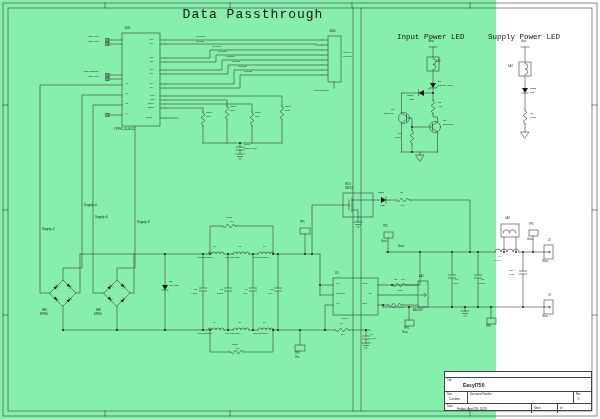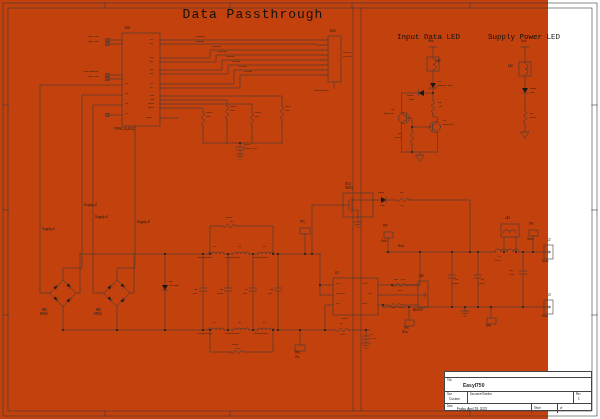--- a/index.html
+++ b/index.html
@@ -1,16 +1,16 @@
 <!DOCTYPE html>
 <html><head>
 <meta charset="utf-8">
 <style>
   html,body{margin:0;padding:0;background:#fff;width:600px;height:419px;overflow:hidden}
-  #sheet{position:relative;width:548px;height:419px;background:#c2410c;font-family:"Liberation Sans",sans-serif}
+  #sheet{position:relative;width:496px;height:419px;background:#86efac;font-family:"Liberation Sans",sans-serif}
   svg{position:absolute;left:0;top:0}
   .w{fill:none;stroke:#3d3d3d;stroke-width:0.6;stroke-linecap:square}
   .f{fill:#1a1a1a;stroke:none}
   .lbl{position:absolute;font-family:"Liberation Sans",sans-serif;color:#1c1c1c;white-space:nowrap;line-height:1}
   .stitle{position:absolute;font-family:"Liberation Mono","DejaVu Sans Mono",monospace;color:#111;white-space:nowrap;line-height:1}
   .stitle.main{left:175px;top:8px;width:156px;text-align:center;font-size:13px;letter-spacing:1px}
   .stitle.sub1{left:397px;top:34px;font-size:7.5px}
   .stitle.sub2{left:488px;top:34px;font-size:7.5px}
   .tb{position:absolute;left:444px;top:371px;width:148px;height:40px;border:1px solid #444;background:#fff;color:#222;box-sizing:border-box}
   .tb .r1{height:5px;border-bottom:0.8px solid #444}
@@ -246,21 +246,21 @@
     <circle cx="409" cy="307" r="0.9"></circle>
         <circle cx="523" cy="307" r="0.9"></circle>
     <circle cx="240" cy="143" r="0.9"></circle>
         <circle cx="433" cy="93" r="0.9"></circle>
         <circle cx="412" cy="127" r="0.9"></circle>
         <circle cx="412" cy="152" r="0.9"></circle>
   </g>
 </svg>
 
 <div class="stitle main">Data Passthrough</div>
-<div class="stitle sub1">Input Data LED</div>
+<div class="stitle sub1">Input Power LED</div>
 <div class="stitle sub2">Supply Power LED</div>
 
 <div id="labels">
       <span class="lbl" style="left: 124px; top: 27px; font-size: 3px;">J101</span>
       <span class="lbl" style="left: 114px; top: 128px; font-size: 2.8px;">TYPEC-31-M-12</span>
       <span class="lbl" style="left: 88px; top: 36px; font-size: 2.4px;">LED Anod</span>
       <span class="lbl" style="left: 88px; top: 41px; font-size: 2.4px;">LED Anod</span>
       <span class="lbl" style="left: 84px; top: 71px; font-size: 2.4px;">LED Cathode</span>
       <span class="lbl" style="left: 88px; top: 76px; font-size: 2.4px;">LED Anod</span>
       <span class="lbl" style="left: 125px; top: 83px; font-size: 2.4px;">V1</span>

